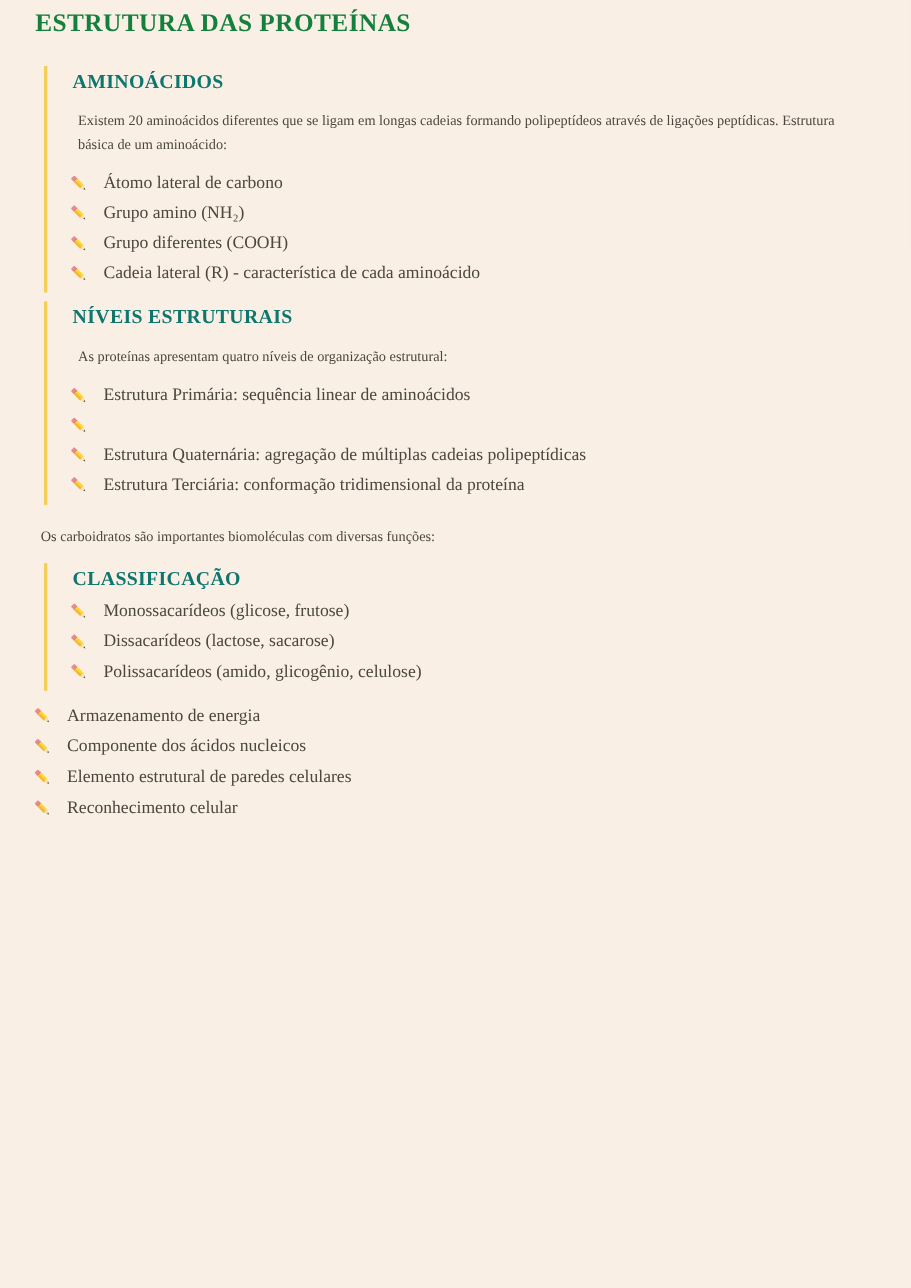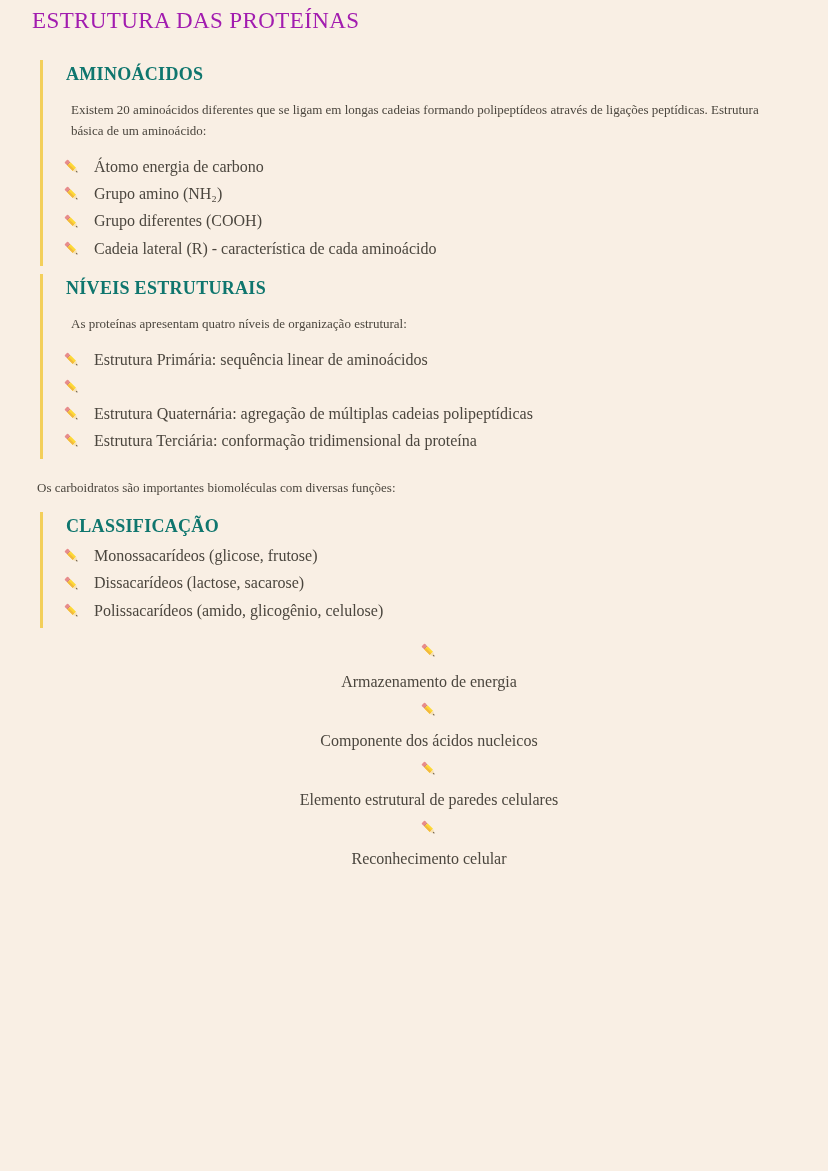--- a/index.html
+++ b/index.html
@@ -14,23 +14,23 @@
     height:1171px;
     margin:0 auto;
     background:#f9efe4;
     color:#4b463e;
     overflow:hidden;
   }
   .doc-title{
     margin:0;
     padding:8px 0 0 32px;
     font-size:23px;
-    font-weight:normal;
+    font-weight:bold;
     letter-spacing:.4px;
-    color:#a21caf;
+    color:#15803d;
   }
   .doc-title.secondary{
     padding-top:0;
     margin-top:33px;
   }
   .block{
     margin:26px 32px 0 40px;
     border-left:3px solid #f3cf5a;
     padding:4px 10px 8px 20px;
   }
@@ -67,21 +67,21 @@
   }
   ul.pencil-list li:last-child{ margin-bottom:0; }
   .pencil{
     flex:0 0 auto;
     width:18px;height:18px;
     display:inline-block;
   }
   .functions-list{
     margin:14px 0 0 30px !important;
   }
-  .functions-list li{ margin-bottom:9.5px !important;flex-direction:column; }
+  .functions-list li{ margin-bottom:9.5px !important; }
 </style>
 </head>
 <body>
 
 <div class="page">
 
   <h1 class="doc-title">ESTRUTURA DAS PROTEÍNAS</h1>
 
   <section class="block">
     <h2 class="block-heading">AMINOÁCIDOS</h2>
@@ -91,21 +91,21 @@
   <span class="pencil"><svg width="18" height="18" viewBox="0 0 24 24" aria-hidden="true">
               <g transform="rotate(45 12 12)">
                 <rect x="0.6" y="9" width="4" height="6" rx="1.2" fill="#e88b8b"></rect>
                 <rect x="4.4" y="9" width="1.7" height="6" fill="#d97878"></rect>
                 <rect x="6.1" y="9" width="10.5" height="6" fill="#fdd835"></rect>
                 <rect x="6.1" y="12.1" width="10.5" height="2.9" fill="#f2b83e"></rect>
                 <path d="M16.6 9 L22.4 12 L16.6 15 Z" fill="#f6e0b2"></path>
                 <path d="M20.2 10.85 L22.4 12 L20.2 13.15 Z" fill="#53443b"></path>
               </g>
             </svg></span>
-<span>Átomo energia de carbono</span>
+<span>Átomo lateral de carbono</span>
         </li>
         <li>
   <span class="pencil"><svg width="18" height="18" viewBox="0 0 24 24" aria-hidden="true">
               <g transform="rotate(45 12 12)">
                 <rect x="0.6" y="9" width="4" height="6" rx="1.2" fill="#e88b8b"></rect>
                 <rect x="4.4" y="9" width="1.7" height="6" fill="#d97878"></rect>
                 <rect x="6.1" y="9" width="10.5" height="6" fill="#fdd835"></rect>
                 <rect x="6.1" y="12.1" width="10.5" height="2.9" fill="#f2b83e"></rect>
                 <path d="M16.6 9 L22.4 12 L16.6 15 Z" fill="#f6e0b2"></path>
                 <path d="M20.2 10.85 L22.4 12 L20.2 13.15 Z" fill="#53443b"></path>

